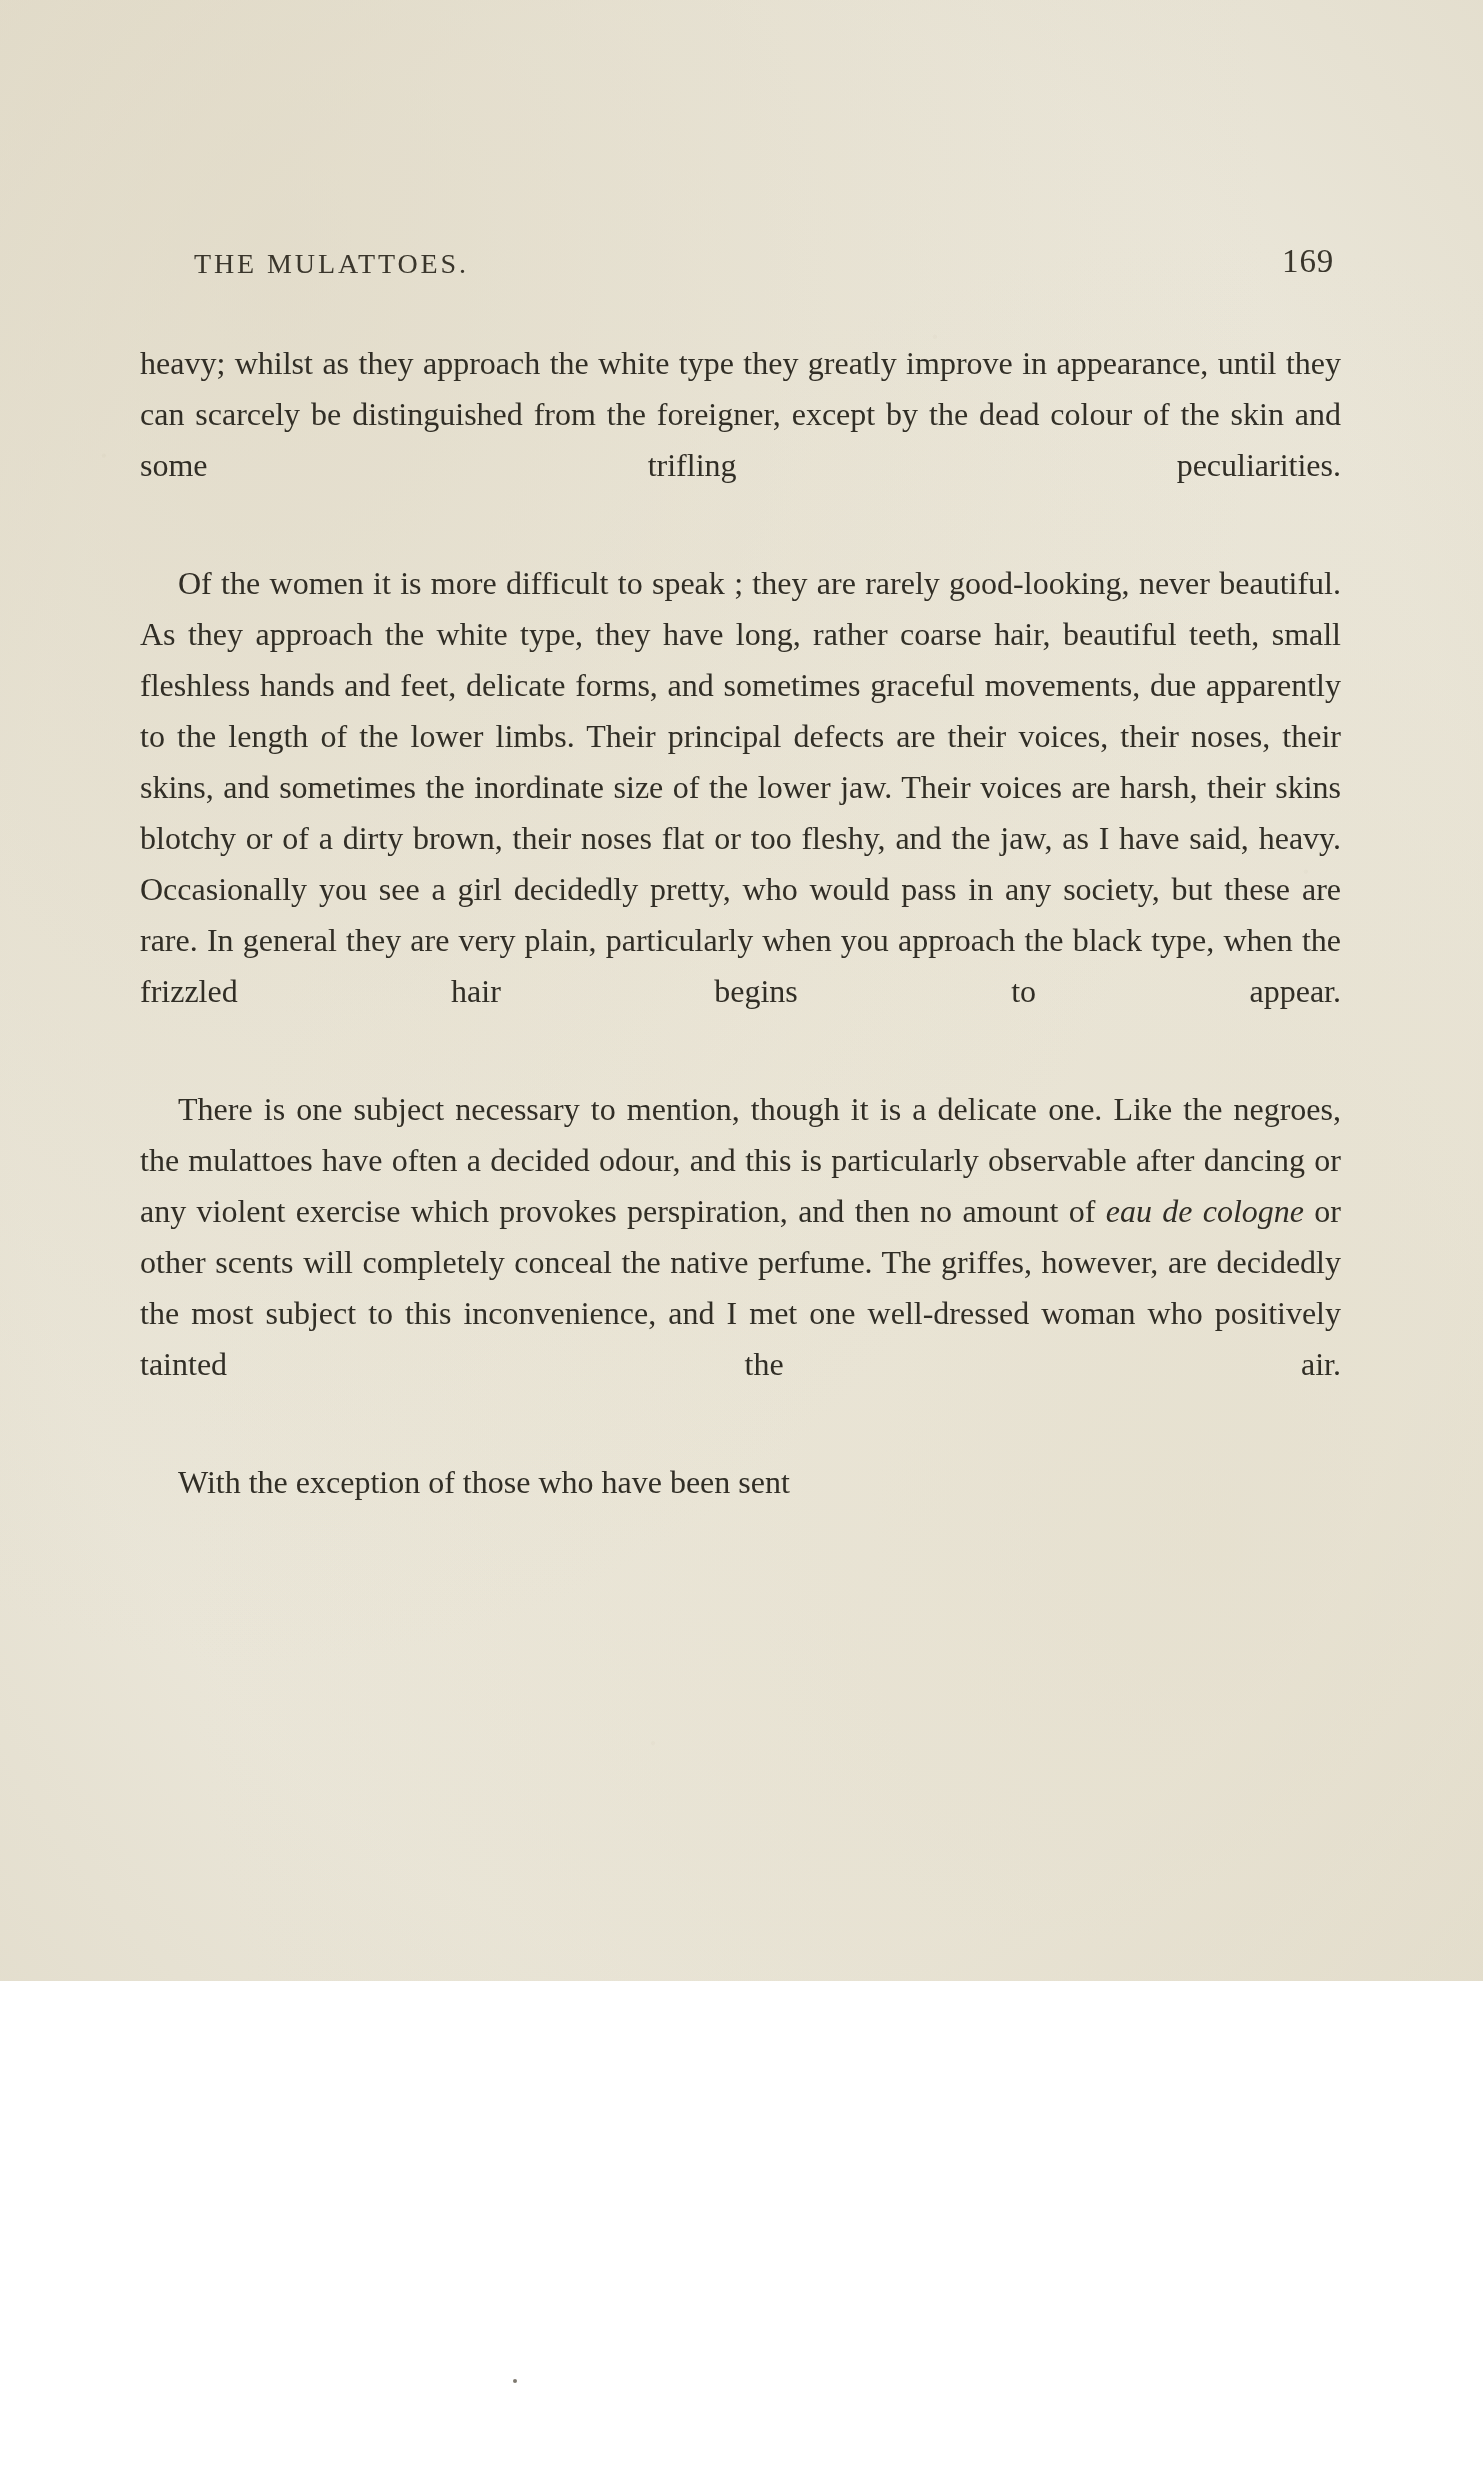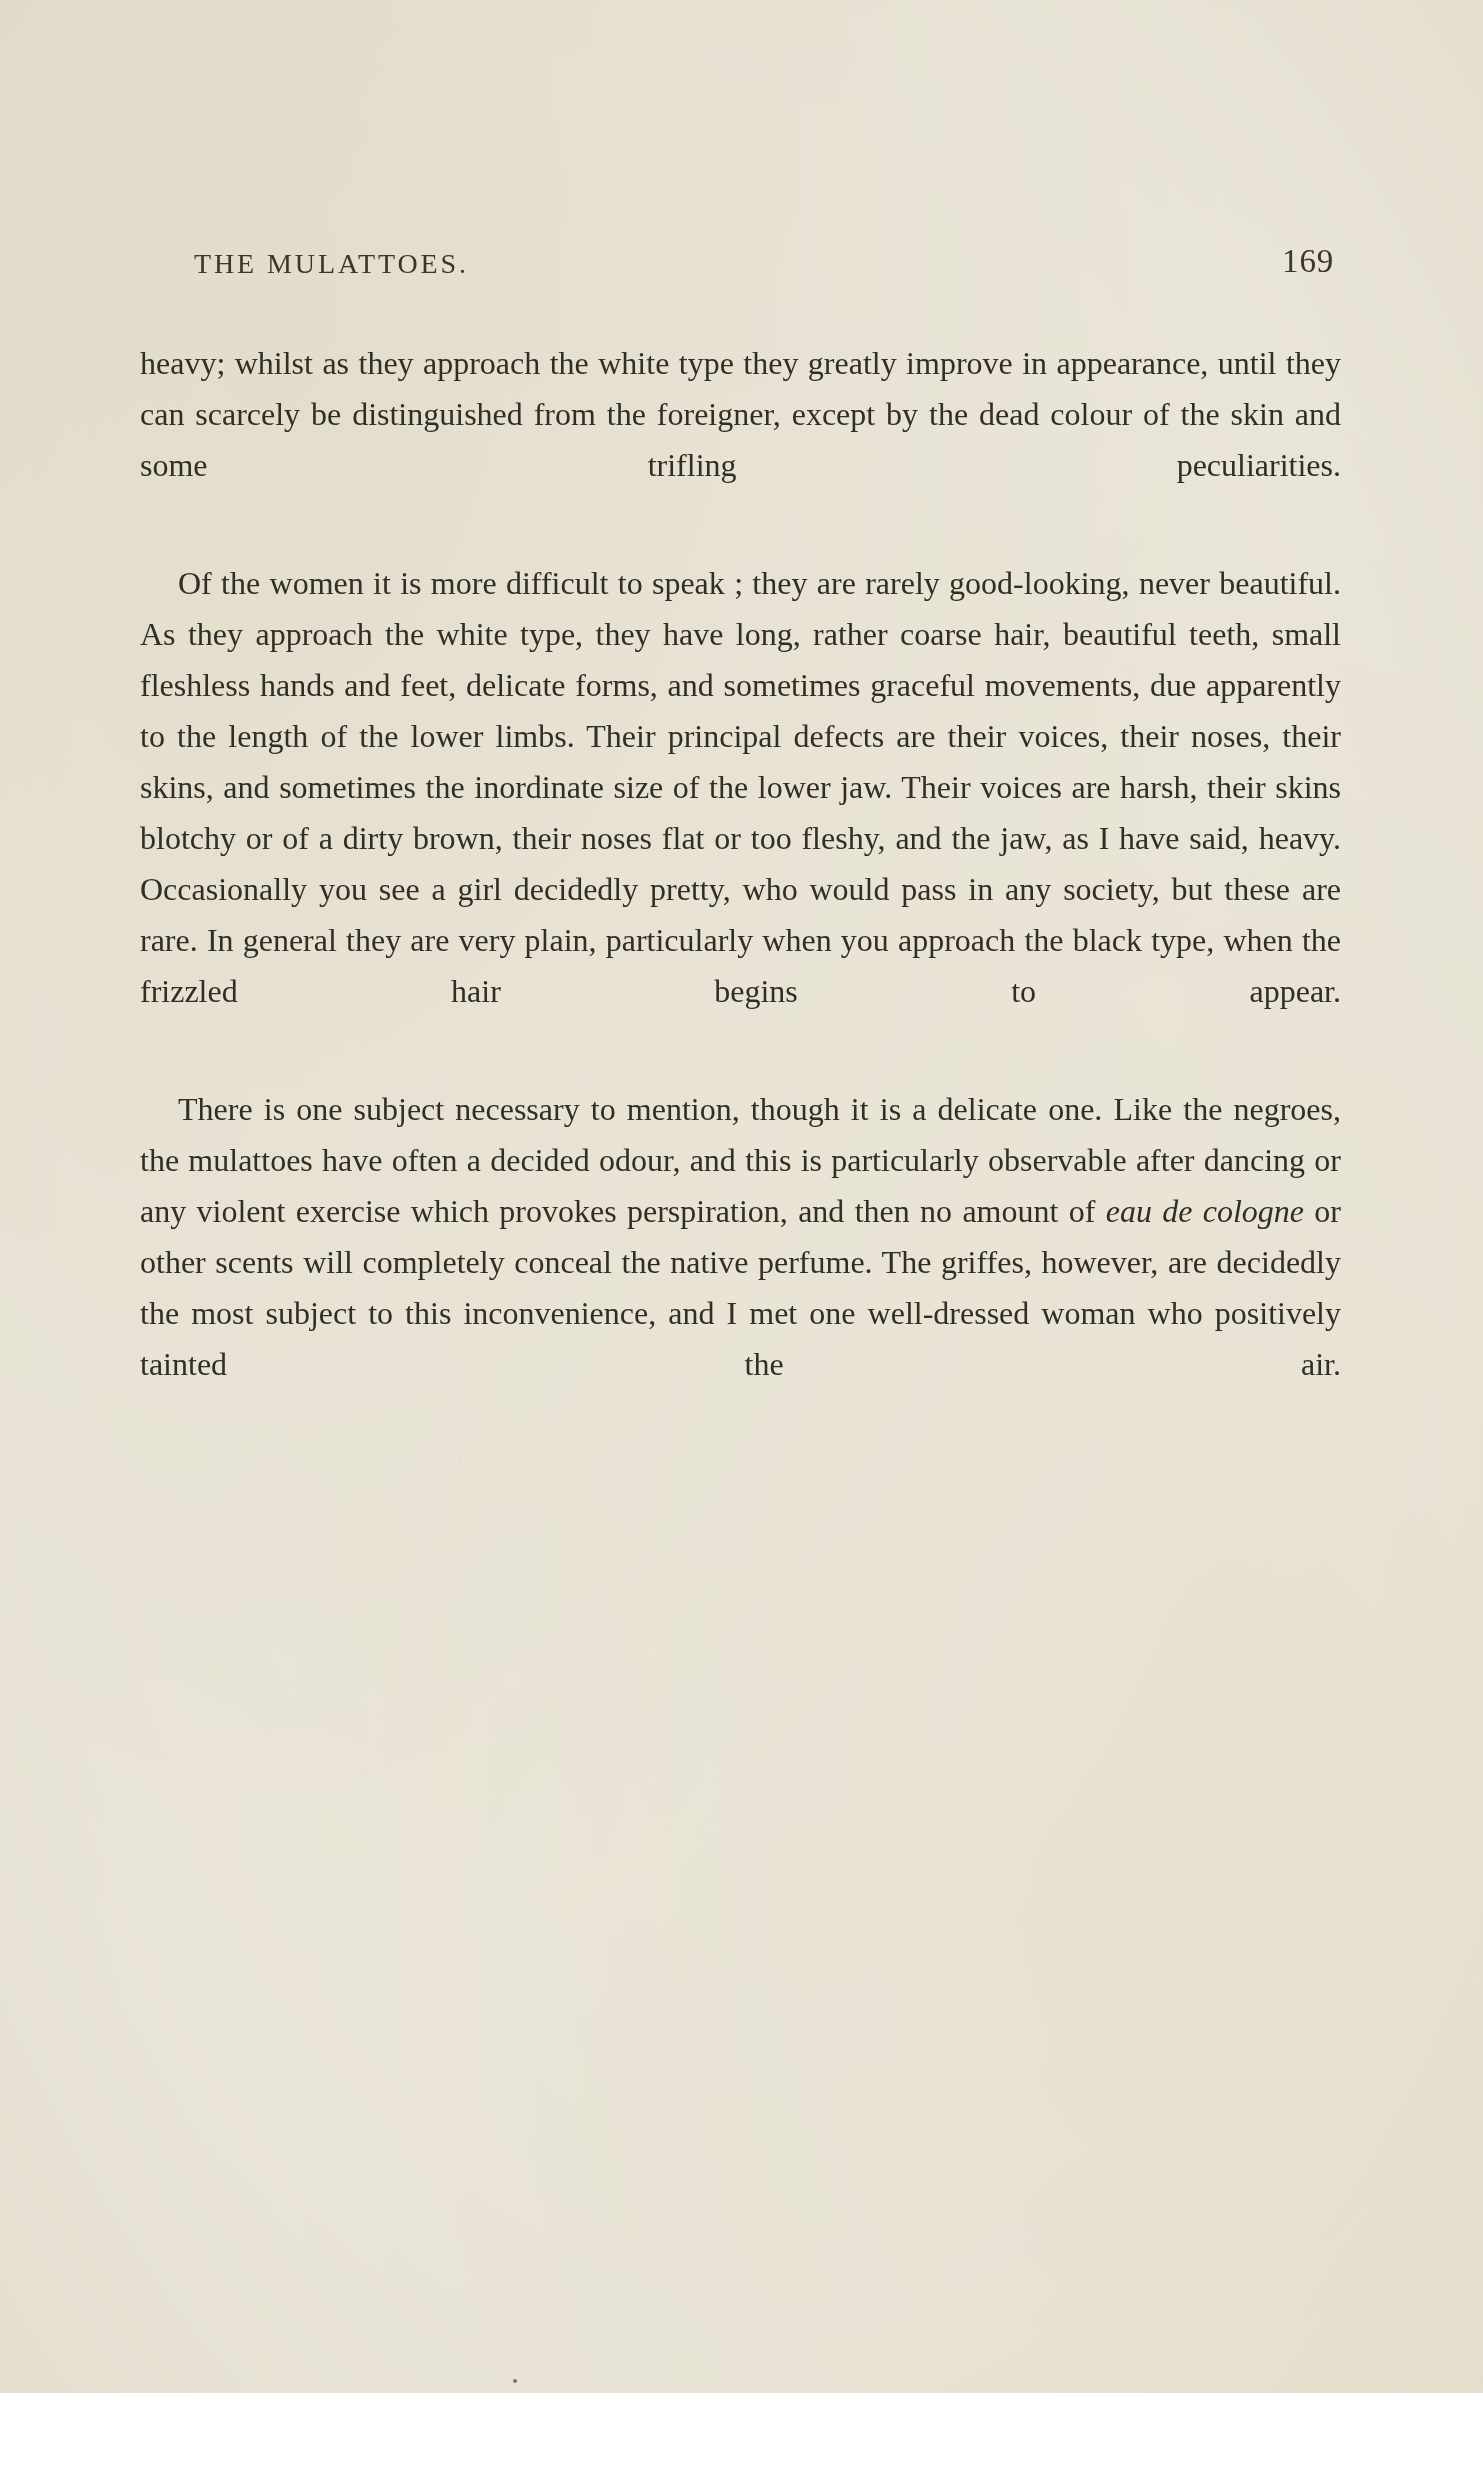--- a/index.html
+++ b/index.html
@@ -9,21 +9,21 @@
   }
   body {
     width: 1484px;
     height: 2475px;
     overflow: hidden;
     font-family: "Liberation Serif", serif;
   }
   .page {
     position: relative;
     width: 1484px;
-    height: 2393px;
+    height: 1981px;
     background: #eae6d9;
     background-image:
       radial-gradient(ellipse at 18% 12%, rgba(221,213,192,0.55) 0%, rgba(221,213,192,0) 58%),
       radial-gradient(ellipse at 82% 78%, rgba(226,219,199,0.5) 0%, rgba(226,219,199,0) 60%),
       radial-gradient(ellipse at 50% 50%, rgba(238,234,221,0.85) 0%, rgba(232,227,211,0.2) 70%, rgba(216,208,186,0.35) 100%);
     box-sizing: border-box;
   }
   .grain {
     position: absolute;
     inset: 0;
@@ -112,18 +112,19 @@
       <span class="runhead-title">THE MULATTOES.</span>
       <span class="runhead-page">169</span>
     </div>
 
     <p class="para">heavy; whilst as they approach the white type they greatly improve in appearance, until they can scarcely be distinguished from the foreigner, except by the dead colour of the skin and some trifling peculiarities.</p>
 
     <p class="para indent">Of the women it is more difficult to speak ; they are rarely good-looking, never beautiful. As they approach the white type, they have long, rather coarse hair, beautiful teeth, small fleshless hands and feet, delicate forms, and sometimes graceful movements, due apparently to the length of the lower limbs. Their principal defects are their voices, their noses, their skins, and sometimes the inordinate size of the lower jaw. Their voices are harsh, their skins blotchy or of a dirty brown, their noses flat or too fleshy, and the jaw, as I have said, heavy. Occasionally you see a girl decidedly pretty, who would pass in any society, but these are rare. In general they are very plain, particularly when you approach the black type, when the frizzled hair begins to appear.</p>
 
     <p class="para indent"><span>There is one subject necessary to mention, though it is a delicate one. Like the negroes, the mulattoes have often a decided odour, and this is particularly observable after dancing or any violent exercise which provokes perspiration, and then no amount of </span><span class="emph">eau de cologne</span><span> or other scents will completely conceal the native perfume. The griffes, however, are decidedly the most subject to this inconvenience, and I met one well-dressed woman who positively tainted the air.</span></p>
 
+    <p class="para indent noafter">With the exception of those who have been sent</p>
 
   </div>
 
   <div class="bottom-dot"></div>
 </div>
 
 
 </body></html>

